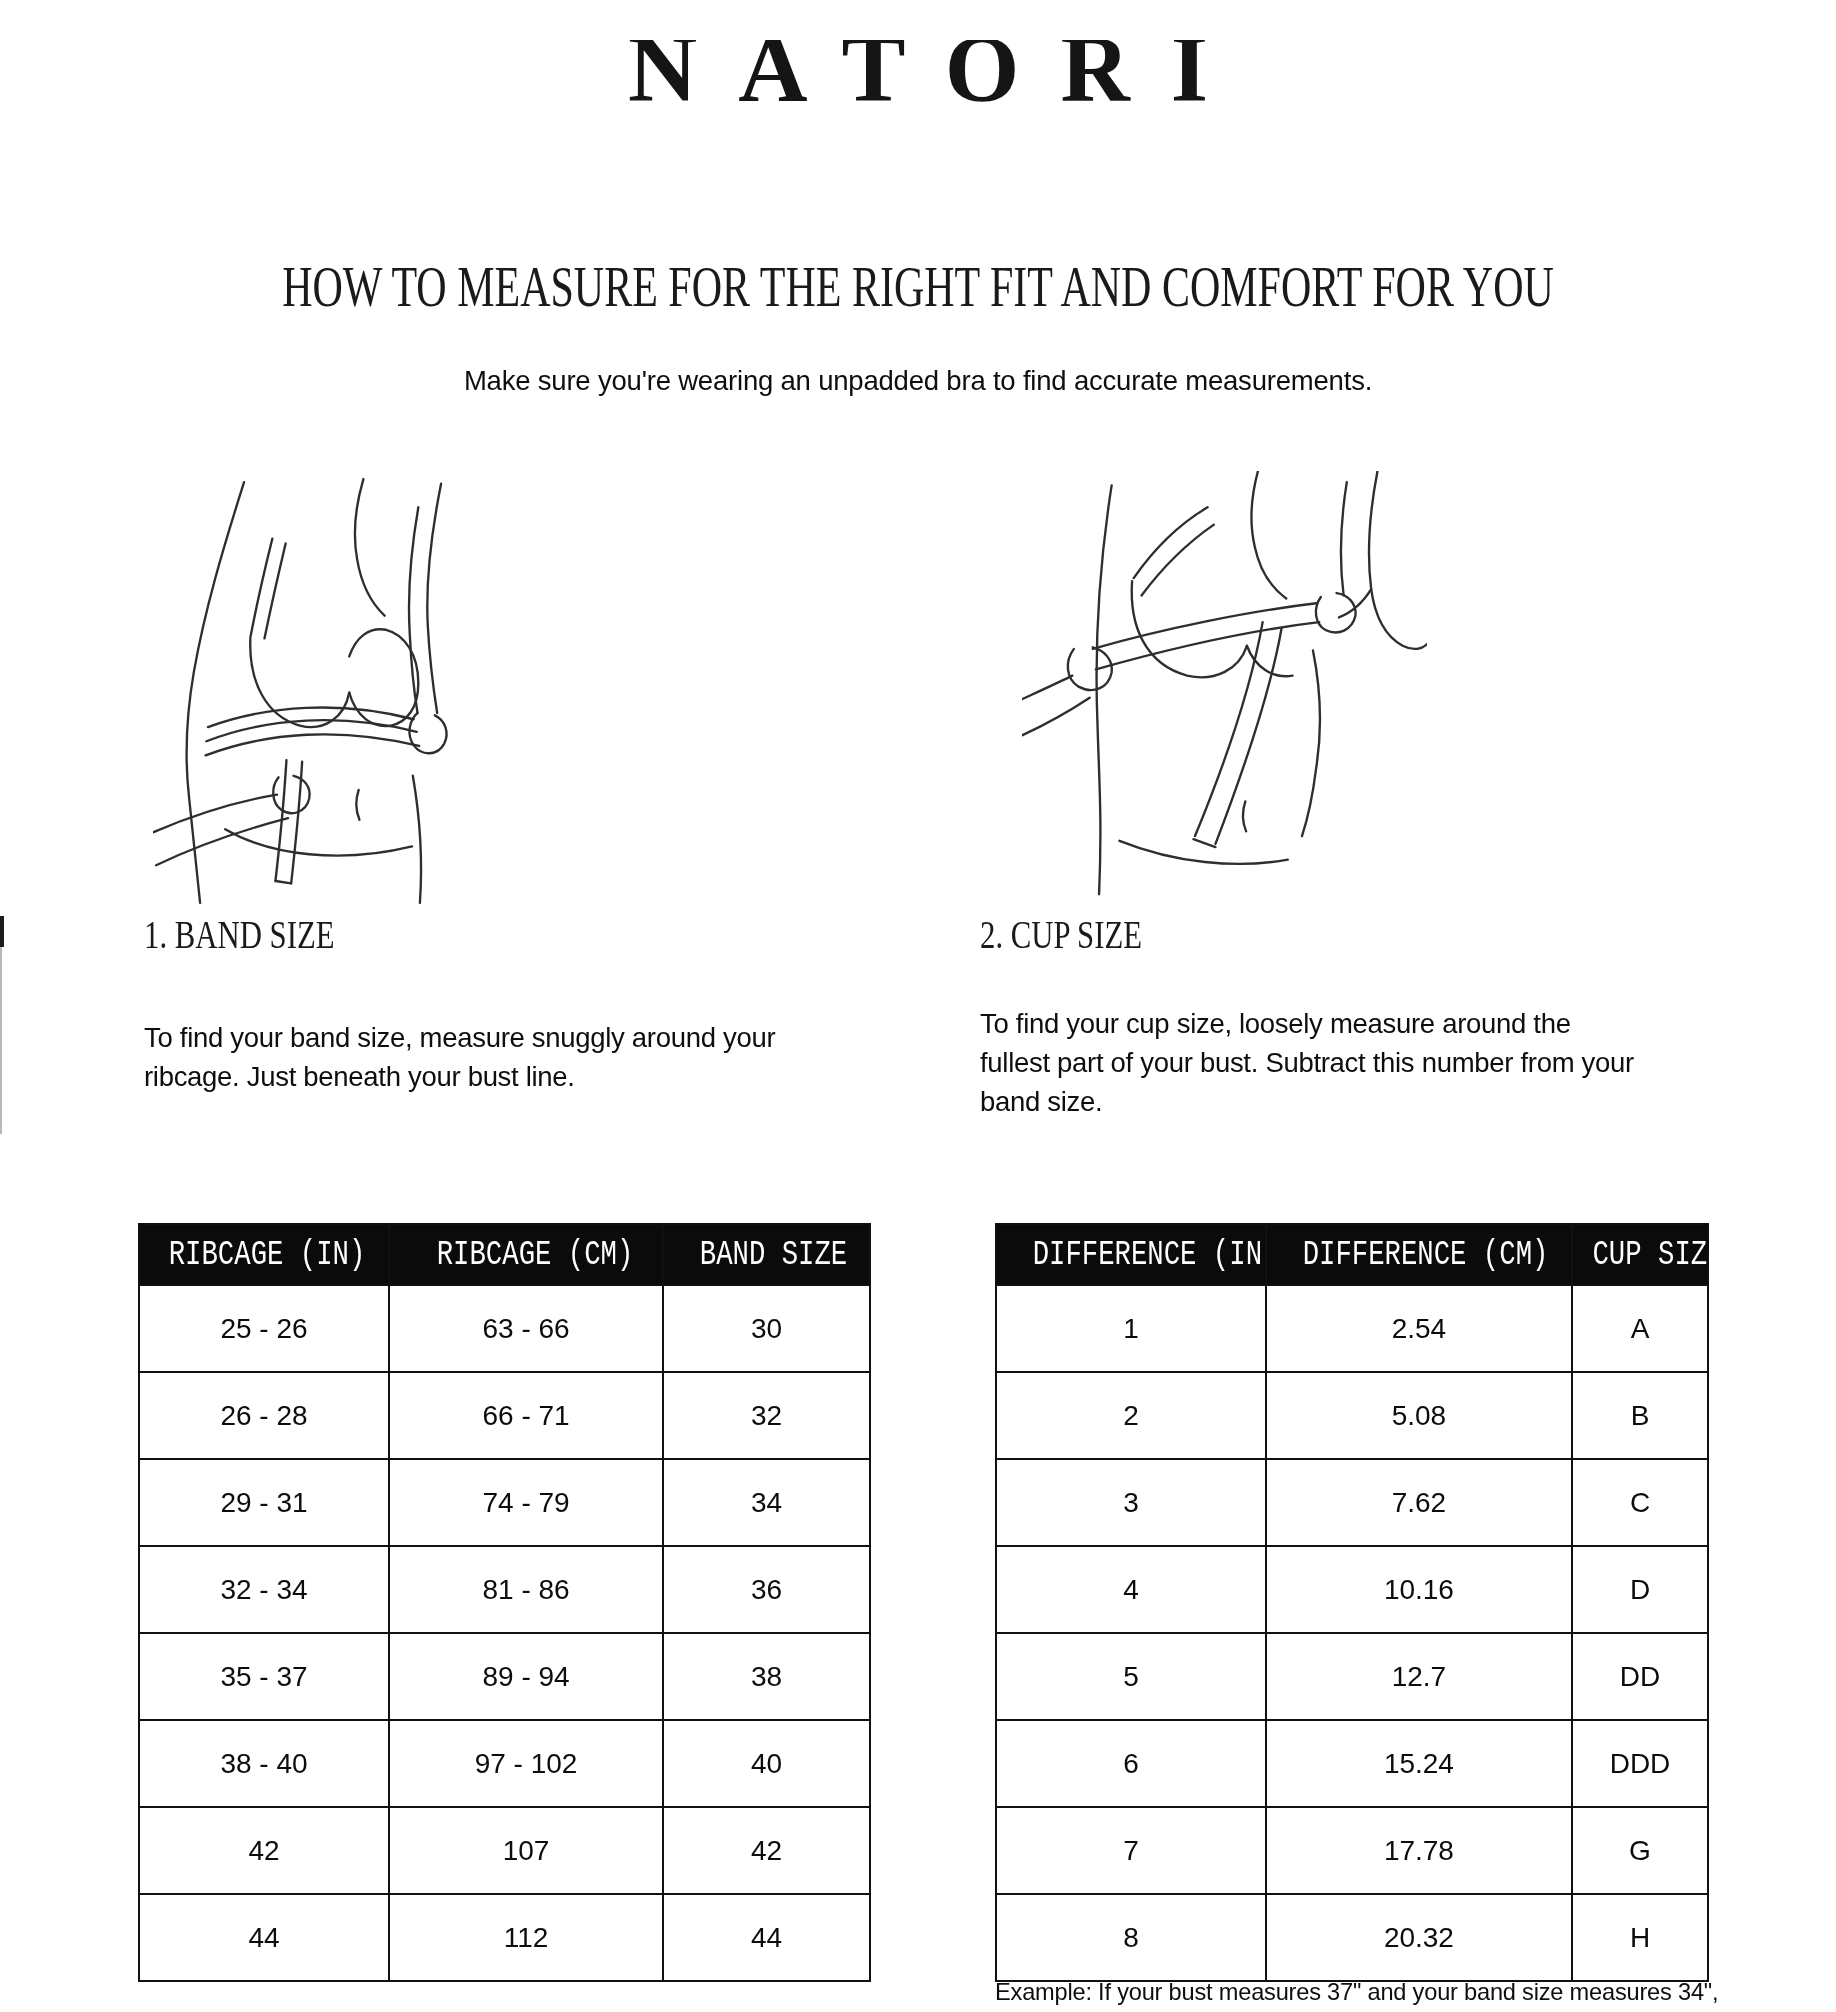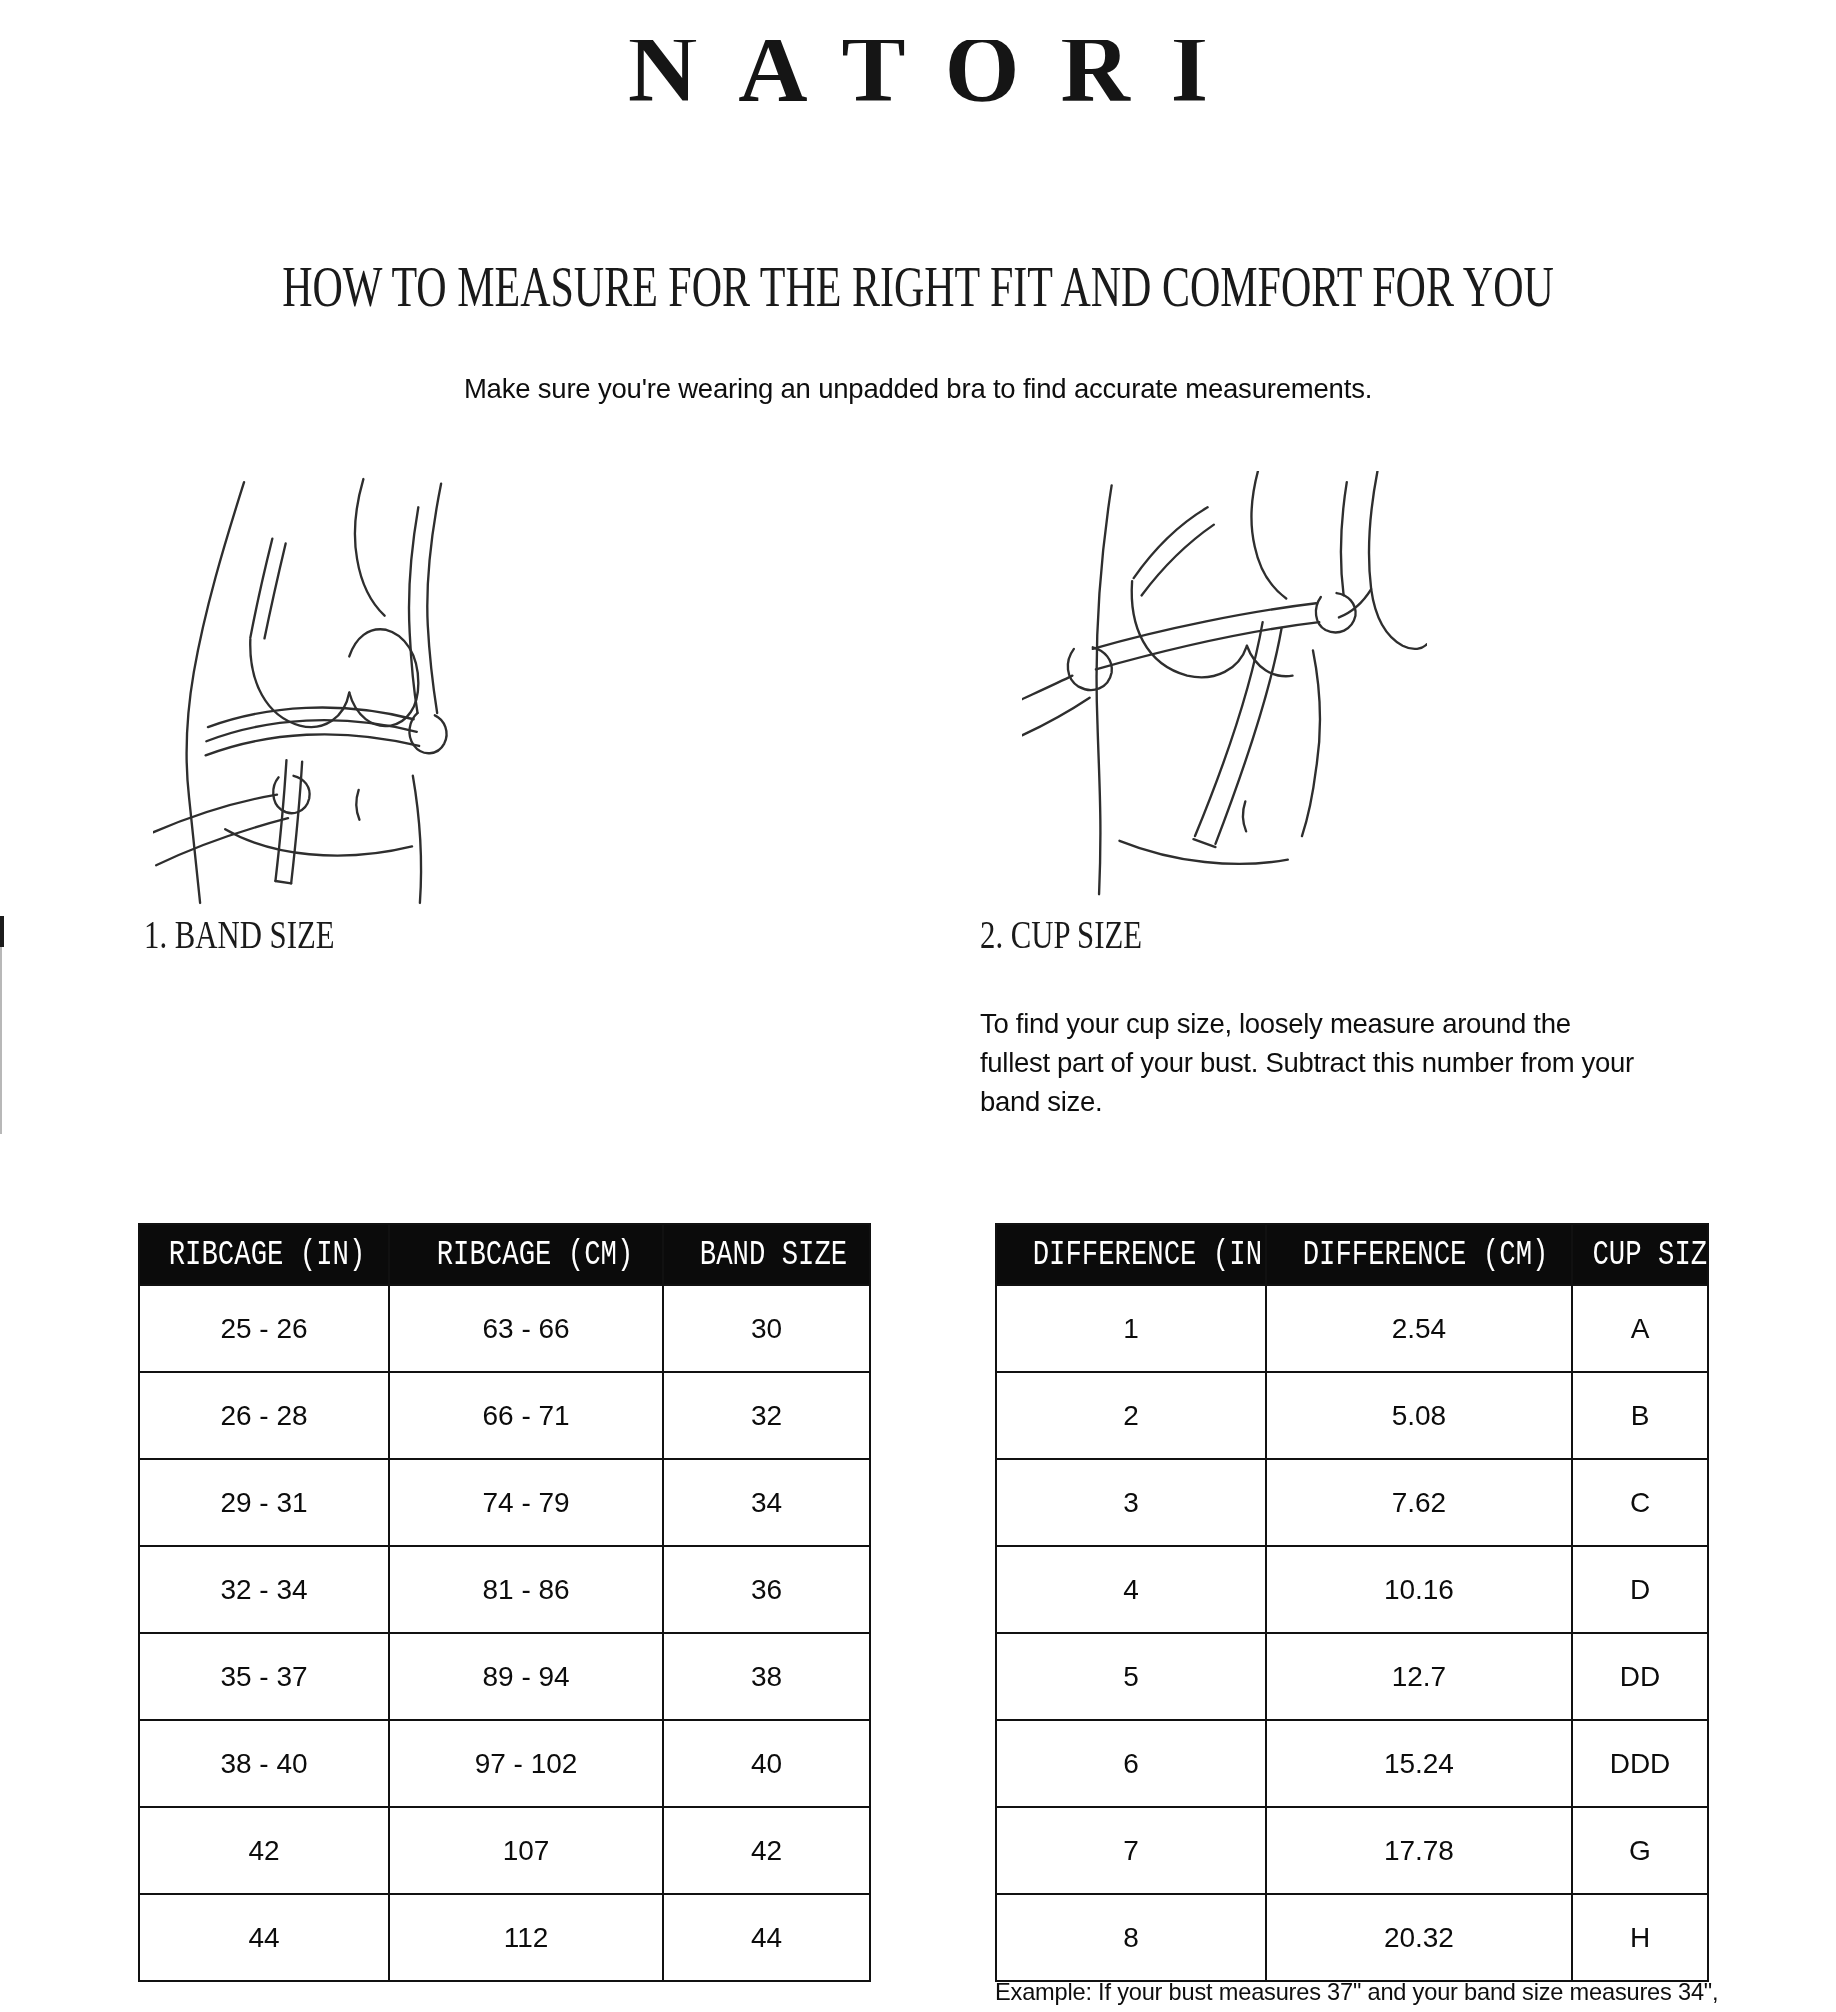--- a/index.html
+++ b/index.html
@@ -35,21 +35,21 @@
     font-family:"Liberation Serif", serif;
     font-size:56px;
     line-height:1.0;
     color:#1a1a1a;
     transform:scaleX(0.75);
     transform-origin:50% 50%;
     white-space:nowrap;
   }
   .subtitle{
     position:absolute;
-    top:333px; left:0; width:100%;
+    top:325px; left:0; width:100%;
     text-align:center;
     font-size:27.5px;
     letter-spacing:-0.2px;
     color:#0e0e0e;
   }
   
   .sec-heading{
     position:absolute;
     top:874px;
     font-family:"Liberation Serif", serif;
@@ -190,20 +190,22 @@
       <path d="M218,468 L246,478"></path>
       <path d="M370,228 C380,278 382,328 374,378 C370,410 364,440 356,464"></path>
       <path d="M284,420 C280,432 280,446 285,458"></path>
       <path d="M124,470 C194,498 272,506 338,494"></path>
     </svg>
   </div>
 
   <div class="sec-heading band">1. BAND SIZE</div>
   <div class="sec-heading cup">2. CUP SIZE</div>
 
+  <div class="sec-para band">To find your band size, measure snuggly around your
+ribcage. Just beneath your bust line.</div>
   <div class="sec-para cup">To find your cup size, loosely measure around the
 fullest part of your bust. Subtract this number from your
 band size.</div>
 
   <table class="size-table band-table">
     <colgroup>
       <col style="width:34.2%">
         <col style="width:37.5%">
         <col style="width:28.3%">
     </colgroup>

